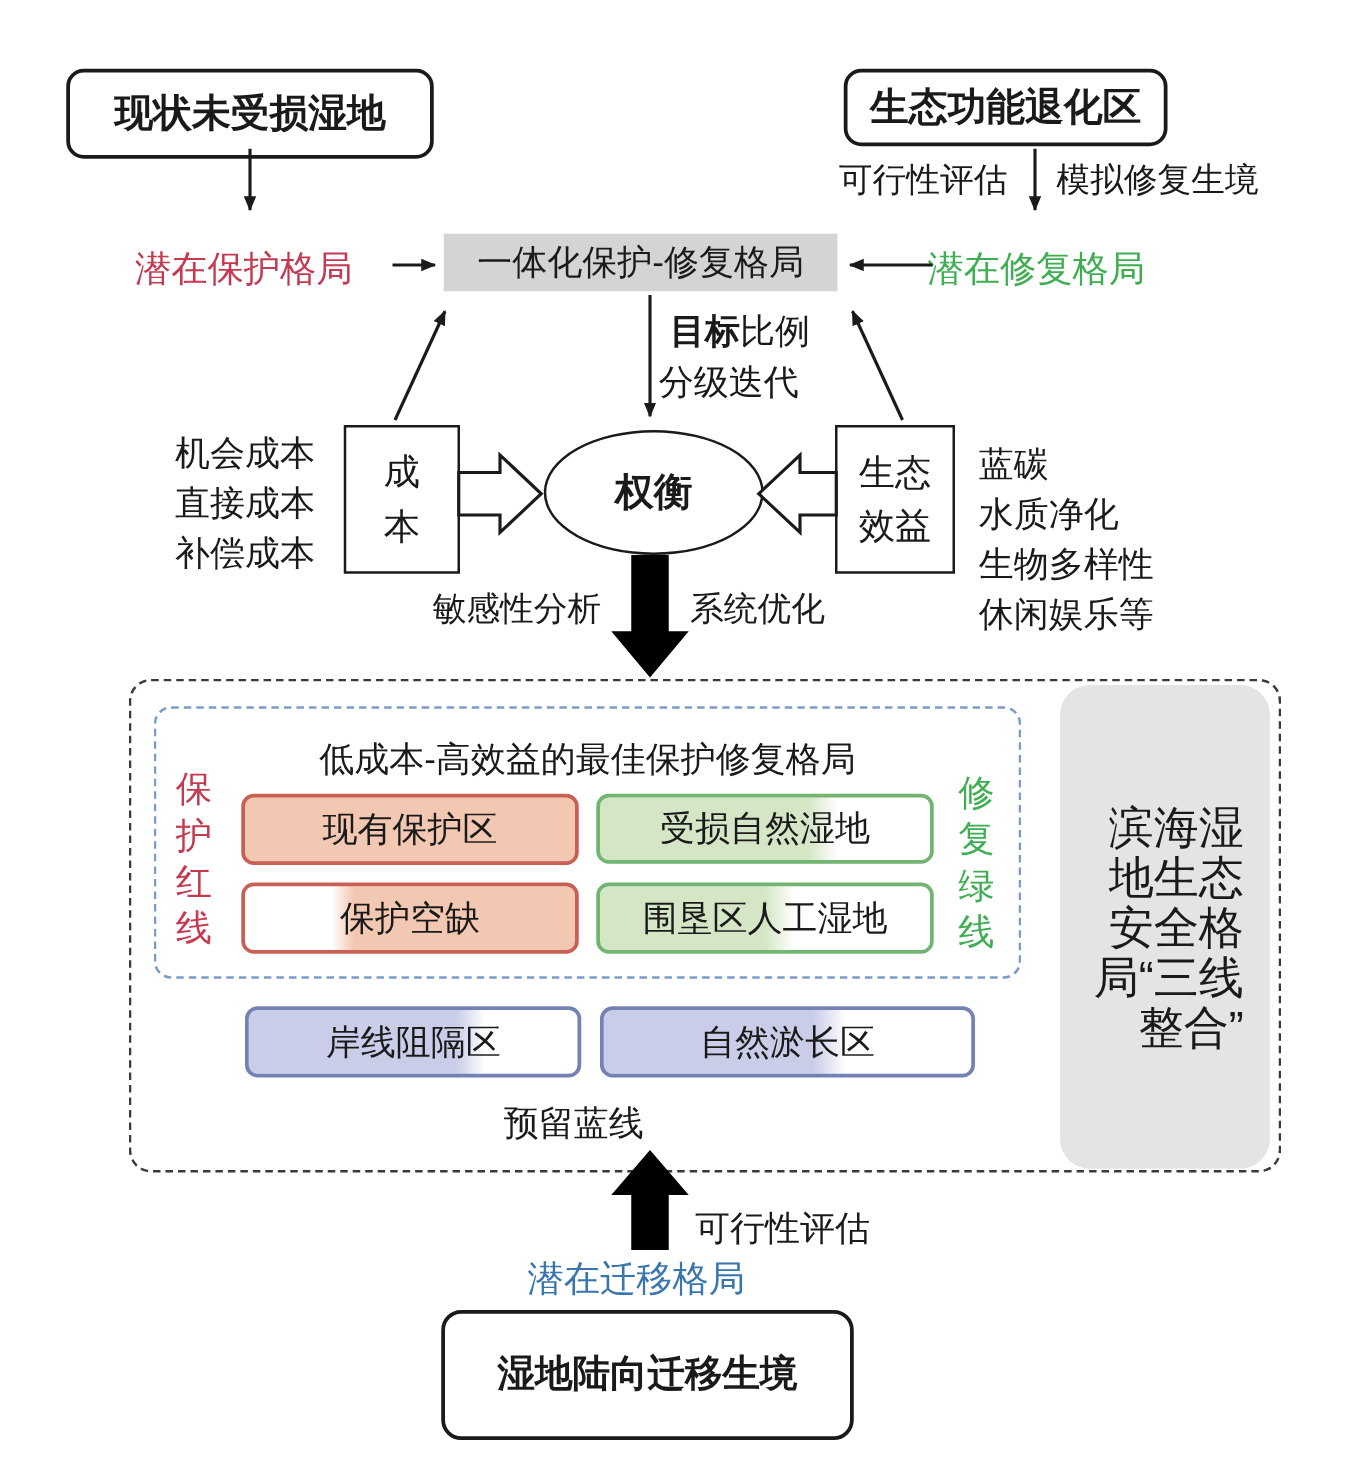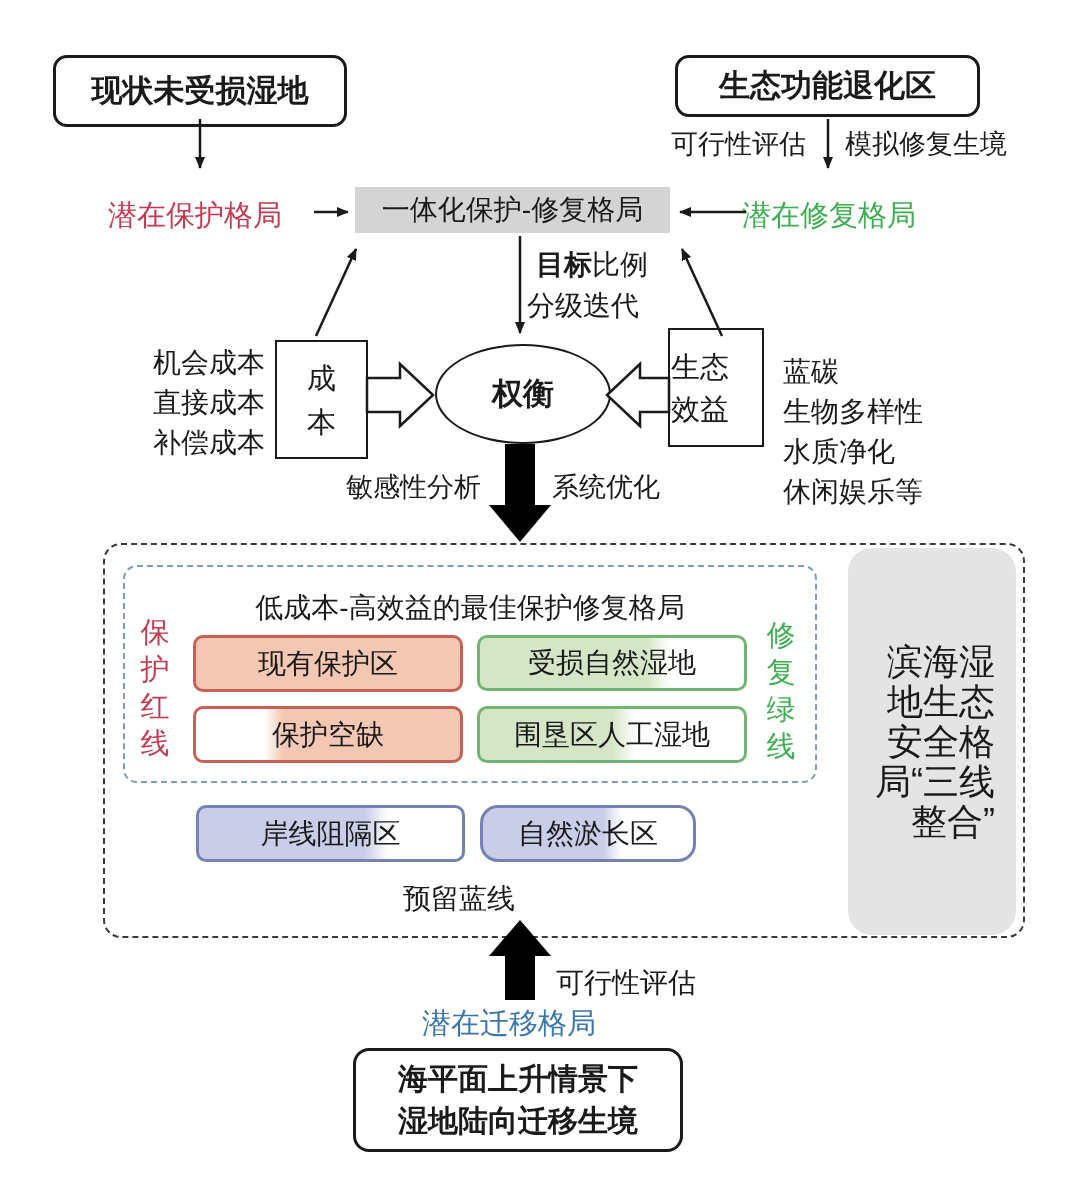--- a/index.html
+++ b/index.html
@@ -63,61 +63,61 @@
   <line x1="316" y1="336" x2="356" y2="249" stroke="#1a1a1a" stroke-width="2.5" marker-end="url(#ah)"></line>
   <line x1="722" y1="336" x2="682" y2="249" stroke="#1a1a1a" stroke-width="2.5" marker-end="url(#ah)"></line>
   <path d="M367 378 L400 378 L400 364 L433 395 L400 426 L400 412 L367 412 Z" fill="#ffffff" stroke="#1a1a1a" stroke-width="2.5"></path>
   <path d="M669 378 L640 378 L640 364 L607 395 L640 426 L640 412 L669 412 Z" fill="#ffffff" stroke="#1a1a1a" stroke-width="2.5"></path>
   <path d="M505 444 L535 444 L535 505 L551 505 L520 542 L489 505 L505 505 Z" fill="#000000"></path>
   <path d="M520 920 L551 956 L535 956 L535 1000 L505 1000 L505 956 L489 956 Z" fill="#000000"></path>
 </svg>
 
 <div class="abs nodebox" style="left:53px;top:55px;width:294px;height:72px;font-size:31px;">现状未受损湿地</div>
 
-<div class="abs nodebox" style="left:675px;top:55px;width:305px;height:62px;font-size:31px;text-align:right;">生态功能退化区</div>
+<div class="abs nodebox" style="left:675px;top:55px;width:259px;height:62px;font-size:31px;text-align:right;">生态功能退化区</div>
 
 <div class="abs lbl" style="left:650px;top:126px;width:156px;text-align:right;font-size:27px;">可行性评估</div>
 
 <div class="abs lbl" style="left:845px;top:126px;font-size:27px;">模拟修复生境</div>
 
 <div class="abs lbl t-red" style="left:108px;top:196px;font-size:29px;">潜在保护格局</div>
 
 <div class="abs graybox" style="left:355px;top:187px;width:315px;height:46px;">一体化保护-修复格局</div>
 
 <div class="abs lbl t-green" style="left:742px;top:196px;font-size:29px;">潜在修复格局</div>
 
 <div class="abs lbl" style="left:536px;top:246px;">
   <span style="font-weight:bold;">目标</span><span>比例</span>
 </div>
 <div class="abs lbl" style="left:527px;top:287px;">分级迭代</div>
 
-<div class="abs" style="left:153px;top:343px;font-size:28px;line-height:40px;">
+<div class="abs" style="left:140px;top:343px;font-size:28px;line-height:40px;">
   <div>机会成本</div>
   <div>直接成本</div>
   <div>补偿成本</div>
 </div>
 
 <div class="abs" style="left:275px;top:340px;width:93px;height:119px;border:2.5px solid #1a1a1a;
             background:#fff;display:flex;align-items:center;justify-content:center;">
   <span class="stack" style="width:30px;font-size:29px;line-height:44px;">成本</span>
 </div>
 
 <div class="abs" style="left:435px;top:344px;width:176px;height:100px;border:2.5px solid #1a1a1a;
             border-radius:50%;background:#fff;display:flex;align-items:center;
             justify-content:center;font-weight:bold;font-size:31px;">权衡</div>
 
-<div class="abs" style="left:668px;top:328px;width:96px;height:119px;border:2.5px solid #1a1a1a;
-            background:#fff;display:flex;align-items:center;">
+<div class="abs" style="left:668px;top:340px;width:96px;height:119px;border:2.5px solid #1a1a1a;
+            background:#fff;display:flex;align-items:center;justify-content:center;">
   <span class="stack" style="width:60px;font-size:29px;line-height:42px;">生态效益</span>
 </div>
 
 <div class="abs" style="left:783px;top:352px;font-size:28px;line-height:40px;">
   <div>蓝碳</div>
+  <div>水质净化</div>
   <div>生物多样性</div>
-  <div>水质净化</div>
   <div>休闲娱乐等</div>
 </div>
 
 <div class="abs lbl" style="left:346px;top:469px;font-size:27px;">敏感性分析</div>
 <div class="abs lbl" style="left:552px;top:469px;font-size:27px;">系统优化</div>
 
 <div class="abs" style="left:103px;top:543px;width:922px;height:395px;border:2.5px dashed #3a3a3a;
             border-radius:18px;background:#fff;"></div>
 
 <div class="abs" style="left:848px;top:548px;width:168px;height:387px;background:var(--panel_fill);
@@ -137,26 +137,25 @@
 <div class="abs cbox b-salmon" style="left:193px;top:635px;width:270px;height:57px;z-index:3;">现有保护区</div>
 
 <div class="abs cbox b-green-68" style="left:477px;top:635px;width:270px;height:56px;z-index:3;">受损自然湿地</div>
 
 <div class="abs cbox b-salmon-partial" style="left:193px;top:706px;width:270px;height:57px;z-index:3;text-align:right;">保护空缺</div>
 
 <div class="abs cbox b-green-55" style="left:477px;top:706px;width:270px;height:57px;z-index:3;">围垦区人工湿地</div>
 
 <div class="abs cbox b-lav-68" style="left:196px;top:805px;width:269px;height:57px;z-index:3;">岸线阻隔区</div>
 
-<div class="abs cbox b-lav-62" style="left:480px;top:805px;width:216px;height:57px;z-index:3;border-radius:18px;">自然淤长区</div>
+<div class="abs cbox b-lav-62" style="left:480px;top:805px;width:300px;height:57px;z-index:3;">自然淤长区</div>
 
 <div class="abs lbl" style="left:403px;top:880px;font-size:28px;z-index:3;">预留蓝线</div>
 
 <div class="abs lbl" style="left:556px;top:964px;font-size:28px;">可行性评估</div>
 
 <div class="abs lbl t-blue" style="left:422px;top:1004px;font-size:29px;font-weight:normal;">潜在迁移格局</div>
 
 <div class="abs nodebox" style="left:353px;top:1048px;width:330px;height:104px;border-radius:16px;">
   <div>
-    <div style="font-size:30px;line-height:42px;">海平面上升情景下</div>
     <div style="font-size:30px;line-height:42px;">湿地陆向迁移生境</div>
   </div>
 </div>
 
 </body></html>

